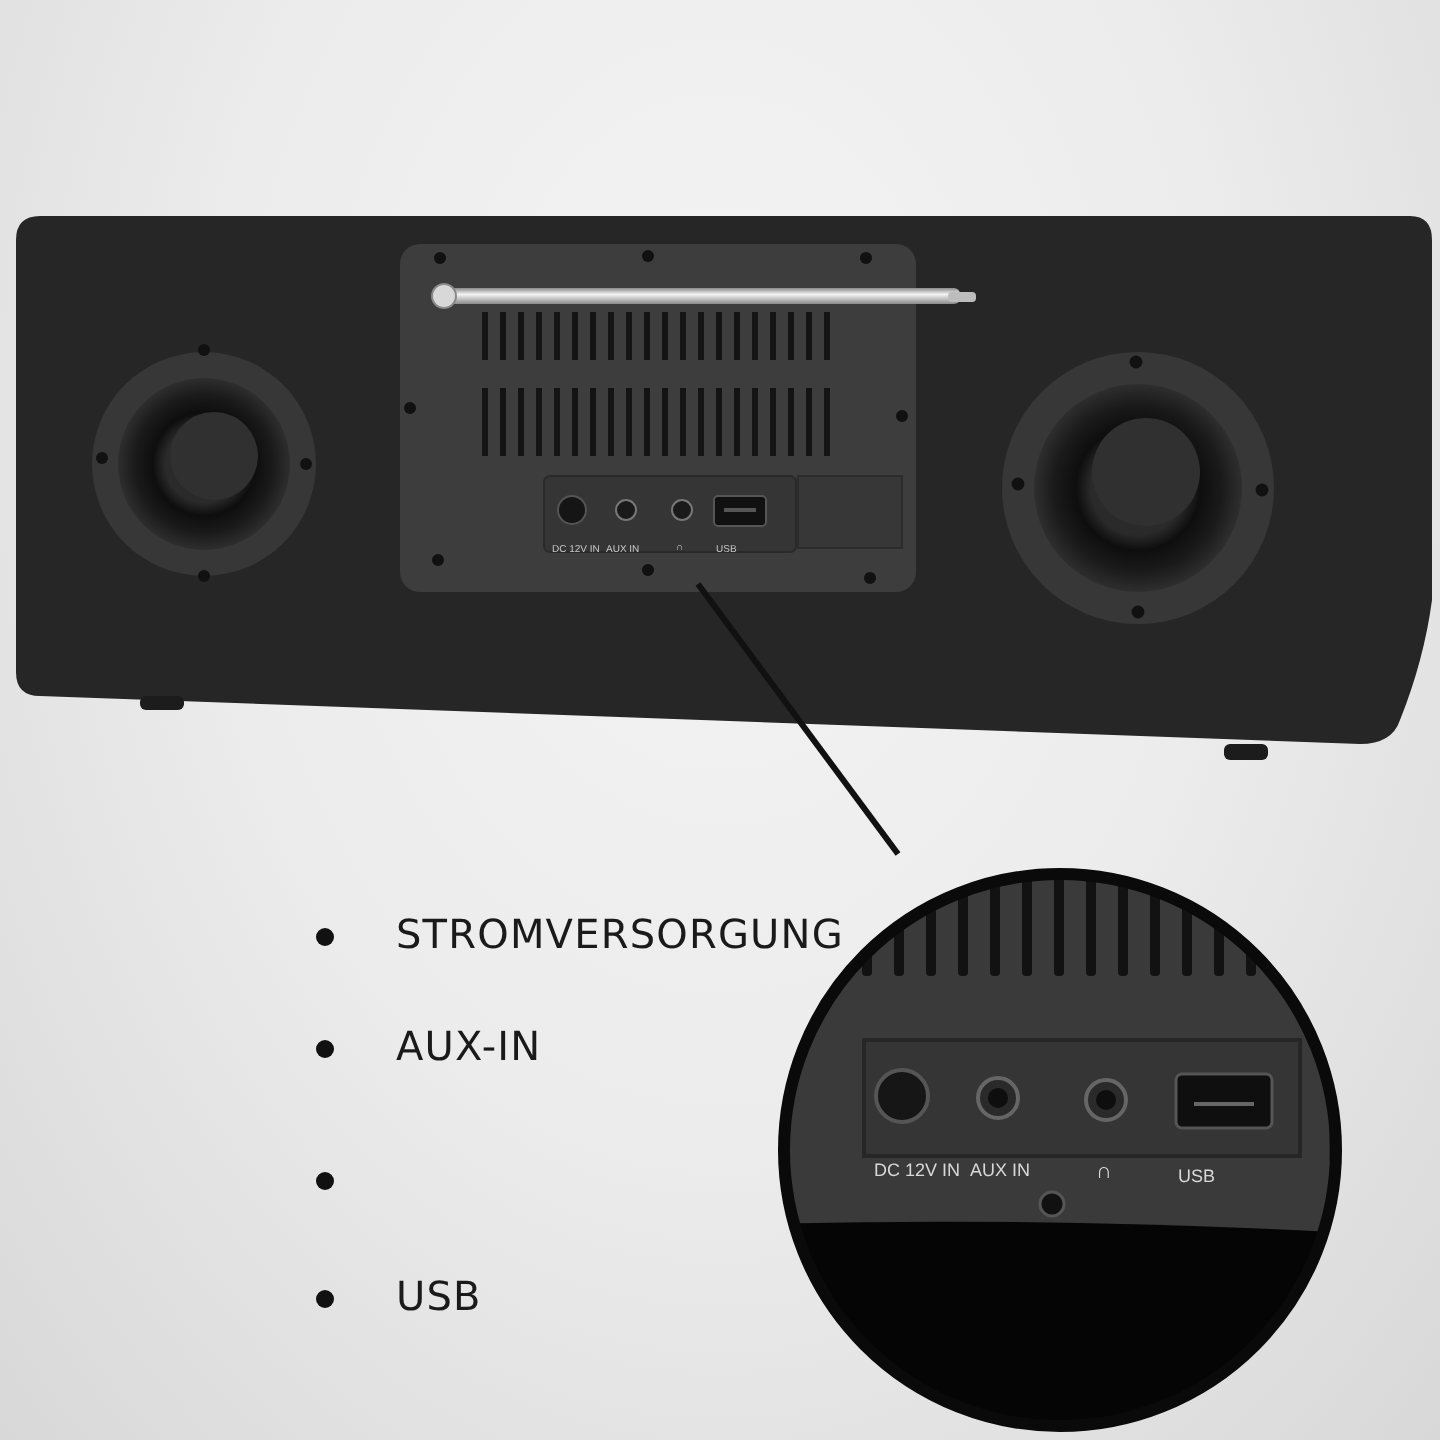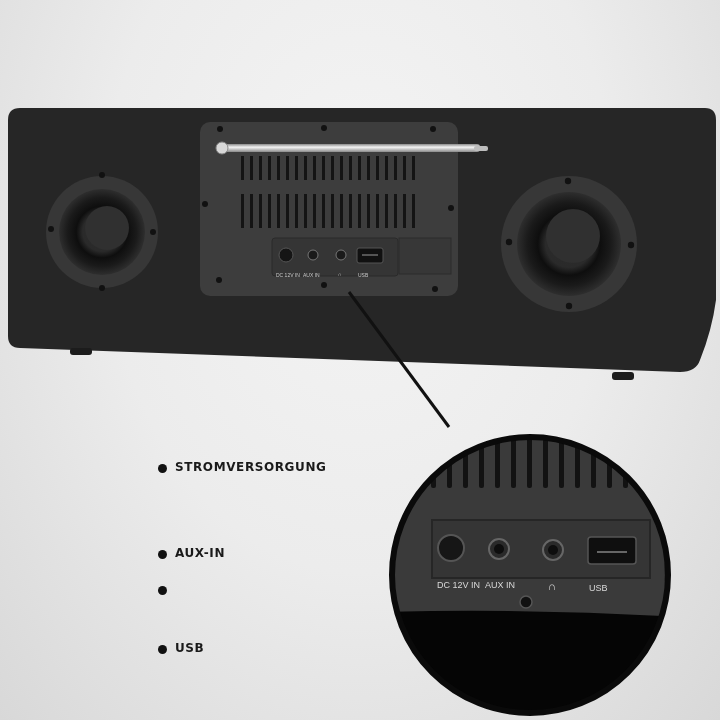--- a/index.html
+++ b/index.html
@@ -11,21 +11,21 @@
     .abs { position:absolute; }
     svg { display:block; }
     .feature-list { position:absolute; left:158px; top:0; width:240px; }
     .feature {
       position:absolute; left:0; display:flex; align-items:flex-start;
     }
     .bullet {
       width:9px; height:9px; border-radius:50%; background:#111; margin-top:6px; flex:none;
     }
     .feature-label {
-      margin-left:8px; font-weight:bold; font-size:12px; letter-spacing:0.6px;
+      margin-left:31px; font-weight:normal; font-size:20px; letter-spacing:0.6px;
       color:#1a1a1a; line-height:19px; text-transform:uppercase;
     }
     .port-label {
       position:absolute; font-size:5px; color:#c8c8c8; font-family:"Liberation Sans", sans-serif;
       white-space:nowrap;
     }
     .zoom-label {
       position:absolute; font-size:9px; color:#d8d8d8; font-family:"Liberation Sans", sans-serif;
       white-space:nowrap;
     }
@@ -191,21 +191,21 @@
 <span class="zoom-label" style="left:437px;top:580px">DC 12V IN</span>
 <span class="zoom-label" style="left:485px;top:580px">AUX IN</span>
 <span class="zoom-label" style="left:548px;top:580px;font-size:11px">∩</span>
 <span class="zoom-label" style="left:589px;top:583px">USB</span>
 
 <div class="feature-list">
   <div class="feature" style="top:458px">
     <span class="bullet"></span>
     <span class="feature-label">STROMVERSORGUNG</span>
   </div>
-  <div class="feature" style="top:544px">
+  <div class="feature" style="top:514px">
     <span class="bullet"></span>
     <span class="feature-label">AUX-IN</span>
   </div>
   <div class="feature" style="top:574px">
     <span class="bullet" style="margin-top:12px"></span>
   </div>
   <div class="feature" style="top:639px">
     <span class="bullet"></span>
     <span class="feature-label">USB</span>
   </div>

